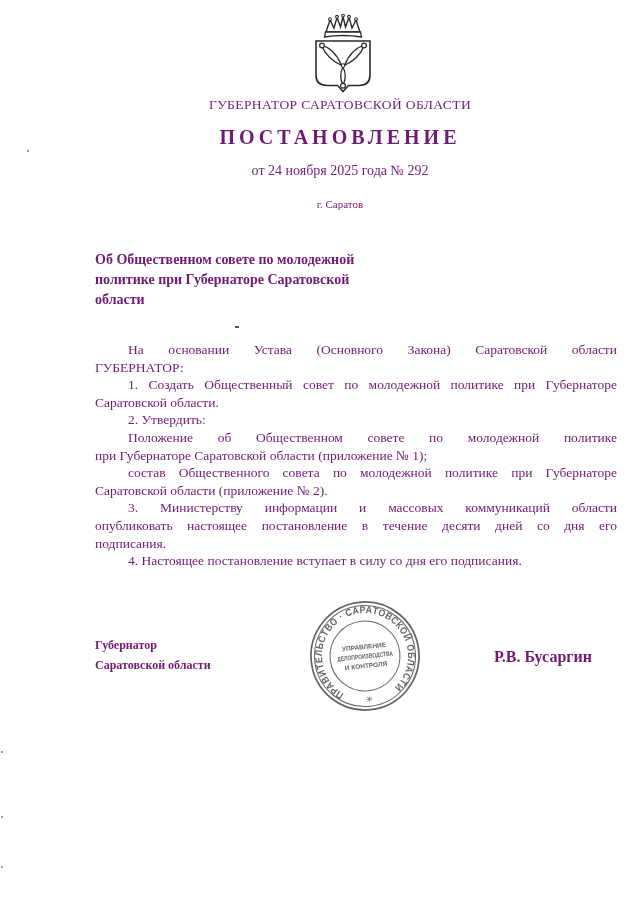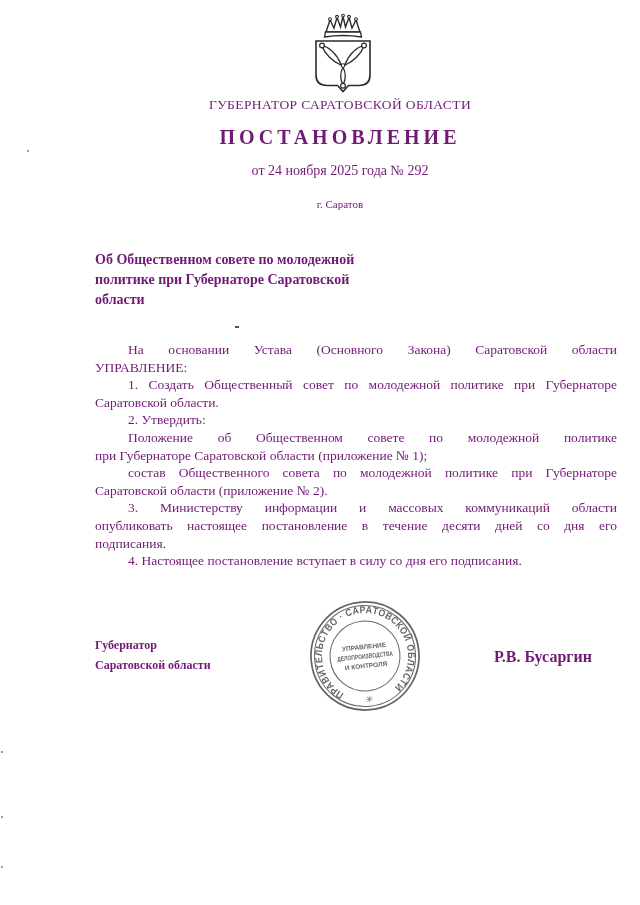--- a/index.html
+++ b/index.html
@@ -68,21 +68,21 @@
   </div>
 
   <div class="title">
     <div>Об Общественном совете по молодежной</div>
     <div>политике при Губернаторе Саратовской</div>
     <div>области</div>
   </div>
 
   <div class="body">
     <div class="line ind just">На основании Устава (Основного Закона) Саратовской области</div>
-    <div class="line">УПРАВЛЕНИЕ:</div>
+    <div class="line">ГУБЕРНАТОР:</div>
     <div class="line ind just">1. Создать Общественный совет по молодежной политике при Губернаторе</div>
     <div class="line">Саратовской области.</div>
     <div class="line ind">2. Утвердить:</div>
     <div class="line ind just">Положение об Общественном совете по молодежной политике</div>
     <div class="line">при Губернаторе Саратовской области (приложение № 1);</div>
     <div class="line ind just">состав Общественного совета по молодежной политике при Губернаторе</div>
     <div class="line">Саратовской области (приложение № 2).</div>
     <div class="line ind just">3. Министерству информации и массовых коммуникаций области</div>
     <div class="line just">опубликовать настоящее постановление в течение десяти дней со дня его</div>
     <div class="line">подписания.</div>

